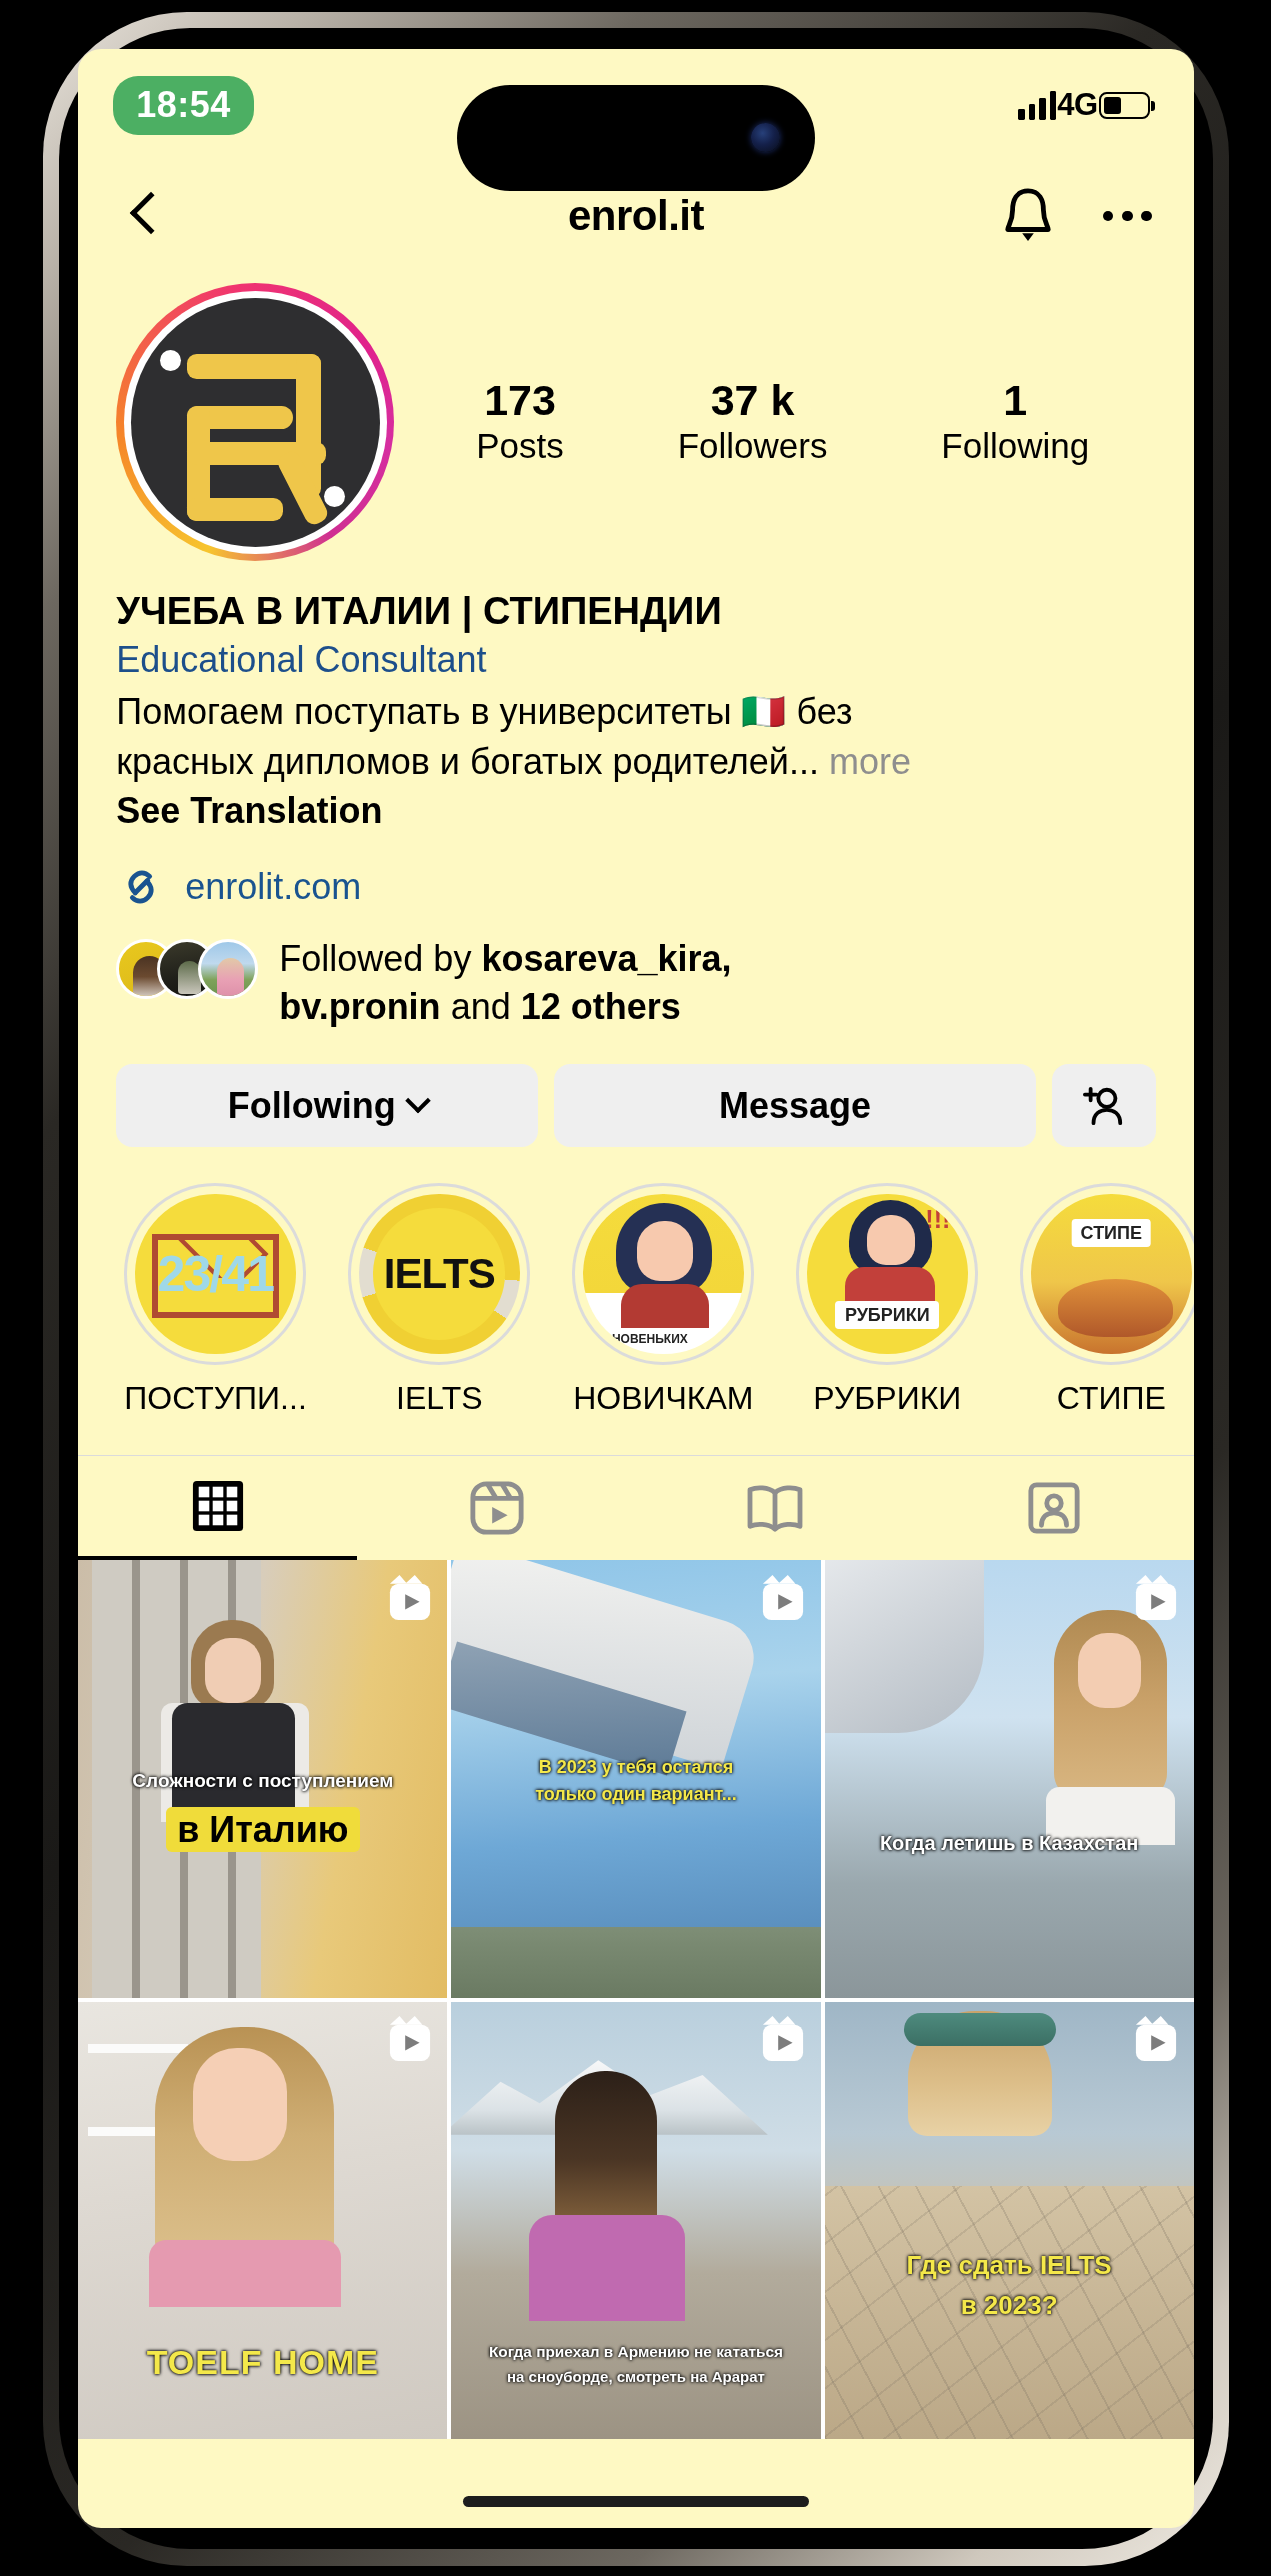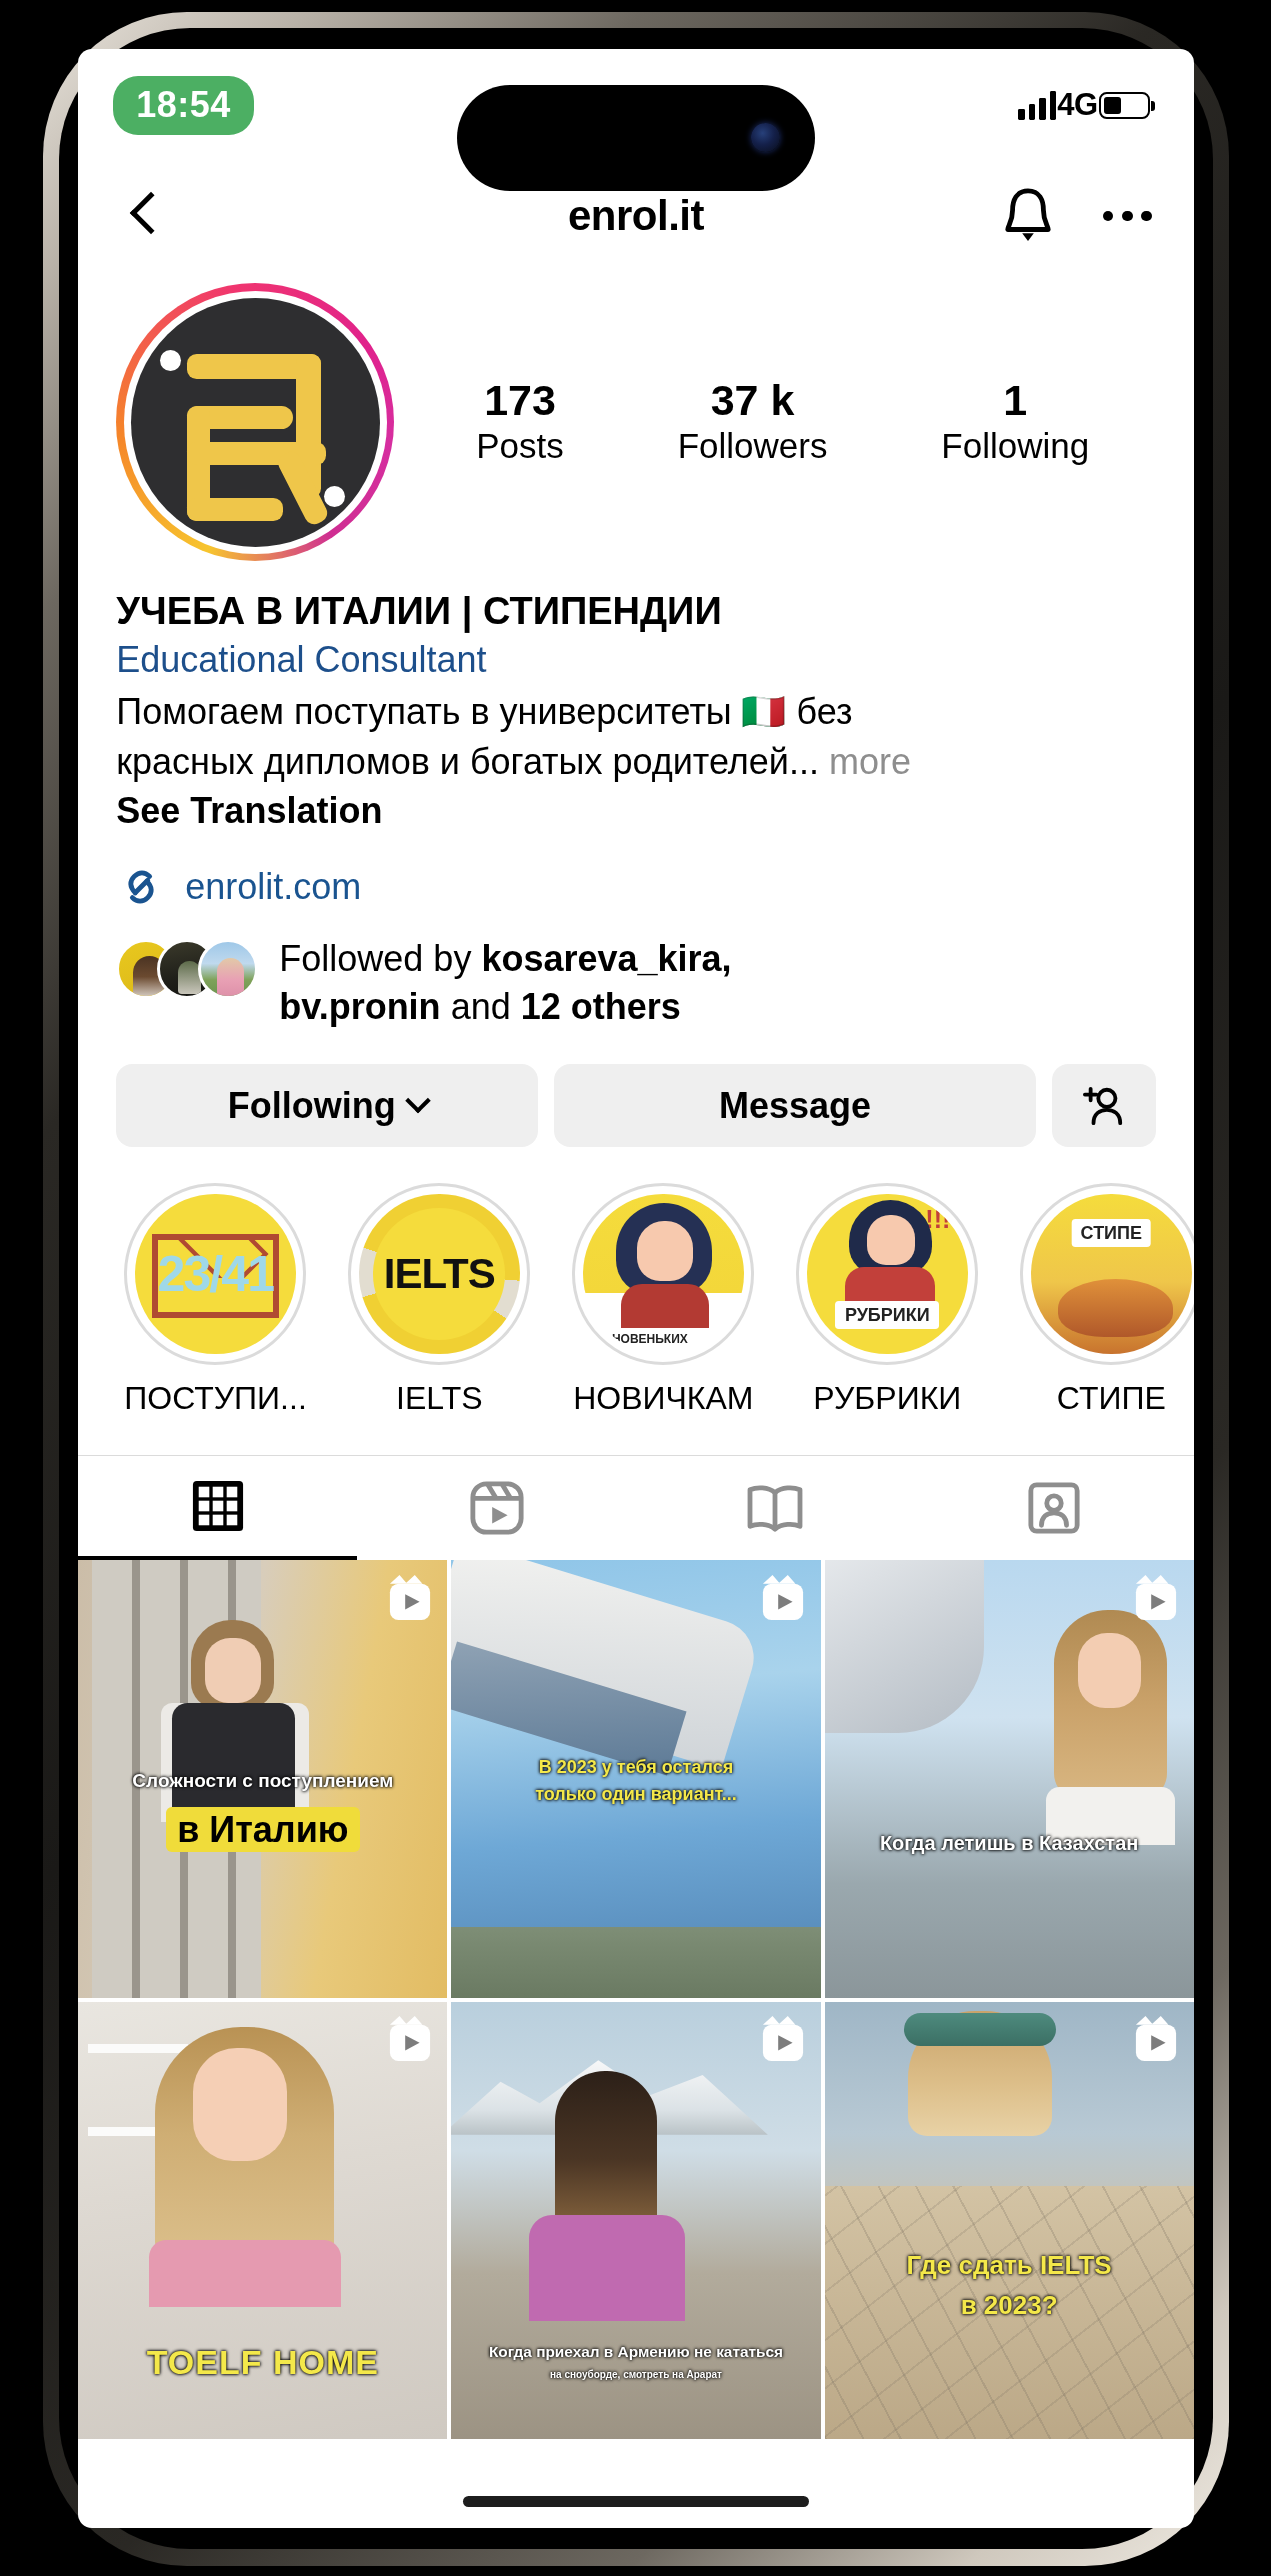--- a/index.html
+++ b/index.html
@@ -22,22 +22,22 @@
   }
   #phone-inner{
     width:100%; height:100%;
     background:#000; border-radius:131px;
     padding:21px 19px;
     position:relative;
   }
   #screen{
     position:relative;
     width:100%; height:100%;
-    background:#ffffff;
-    border-radius:14px;
+    background:#fef9c3;
+    border-radius:23px;
     overflow:hidden;
   }
   
   .side-btn{ position:absolute; background:linear-gradient(90deg,#8d8880,#d8d2c8,#7c776f); border-radius:3.8px; }
   #btn-silent { left:35px;  top:451px;  width:8.6px; height:60px;  border-radius:4.8px 0 0 4.8px; }
   #btn-volup  { left:33px;  top:586px;  width:10.6px;height:113px; border-radius:5.8px 0 0 5.8px; }
   #btn-voldn  { left:33px;  top:730px;  width:10.6px;height:113px; border-radius:5.8px 0 0 5.8px; }
   #btn-power  { right:33px; top:662px;  width:10.6px;height:182px; border-radius:0 5.8px 5.8px 0; }
 
   
@@ -643,21 +643,21 @@
           <div class="person">
               <div class="hair"></div>
               <div class="shirt"></div>
             </div>
           <svg class="reel-badge" width="44" height="48" viewBox="0 0 46 50">
             <rect x="2" y="10" width="42" height="38" rx="9" fill="#fff"></rect>
             <path d="M2 10 L12 1 L20 10 M18 10 L28 1 L36 10" fill="#fff"></path>
             <path d="M18 21 L33 29 L18 37 Z" fill="#7d7d7d"></path>
           </svg>
           <div class="post-caption" style="top:78%; font-size:15.4px; color:#fff;">Когда приехал в Армению не кататься</div>
-          <div class="post-caption" style="top:84%; font-size:10px; color:#fff;">на сноуборде, смотреть на Арарат</div>
+          <div class="post-caption" style="top:84%; font-size:15px; color:#fff;">на сноуборде, смотреть на Арарат</div>
         </div>
 
         <div class="post" id="post-6">
           <div class="map"></div>
           <div class="head"></div>
             <div class="band"></div>
           <svg class="reel-badge" width="44" height="48" viewBox="0 0 46 50">
             <rect x="2" y="10" width="42" height="38" rx="9" fill="#fff"></rect>
             <path d="M2 10 L12 1 L20 10 M18 10 L28 1 L36 10" fill="#fff"></path>
             <path d="M18 21 L33 29 L18 37 Z" fill="#7d7d7d"></path>

